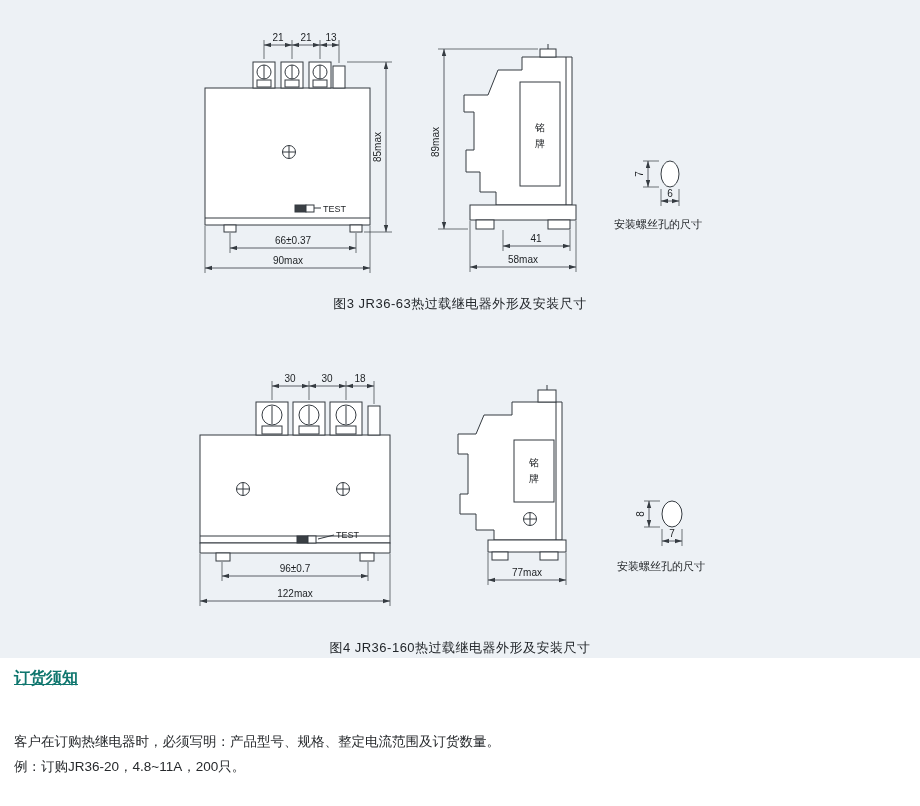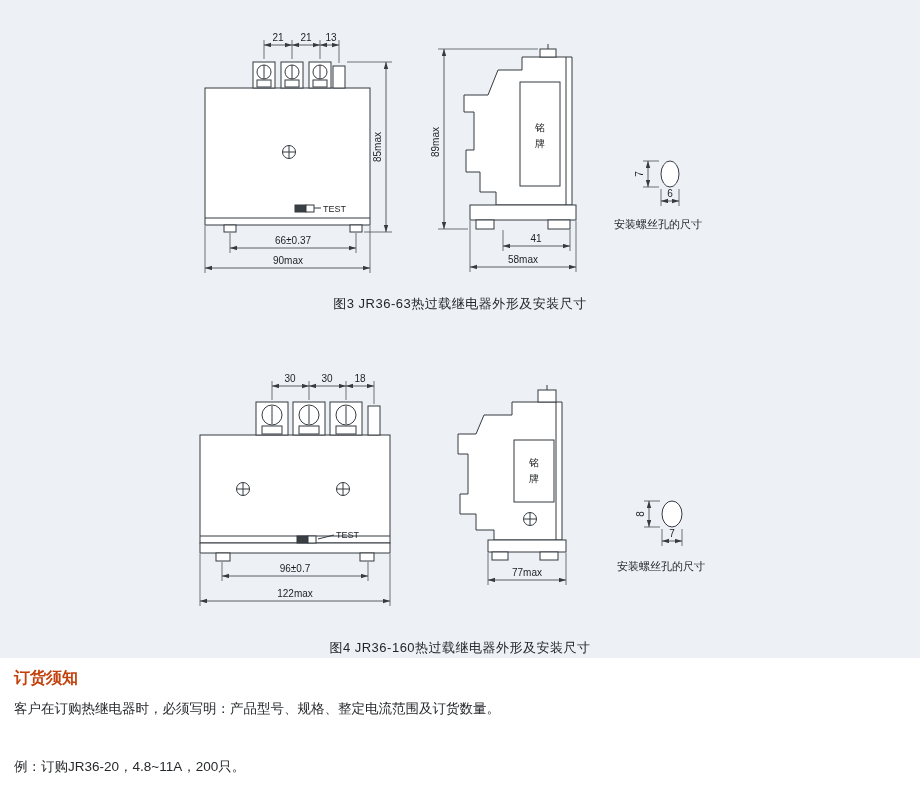--- a/index.html
+++ b/index.html
@@ -5,22 +5,22 @@
   * { margin:0; padding:0; box-sizing:border-box; }
   html,body { width:920px; height:806px; }
   body { font-family:"Liberation Sans","DejaVu Sans",sans-serif; background:#ffffff; }
   .page { position:relative; width:920px; height:806px; background:#ffffff; overflow:hidden; }
   .bg-top { position:absolute; left:0; top:0; width:920px; height:658px; background:#edf1f5; }
   .drawings { position:absolute; left:0; top:0; }
   .fig-caption { position:absolute; left:0; width:920px; text-align:center; font-size:13px;
                  color:#23272b; letter-spacing:0.5px; }
   .cap3 { top:295px; }
   .cap4 { top:639px; }
-  .order-heading { position:absolute; left:14px; top:668px; font-size:16px; font-weight:bold; color:#c2410c; }
-  .order-line1 { position:absolute; left:14px; top:700px; font-size:13.5px; color:#26292c; }
+  .order-heading { position:absolute; left:14px; top:668px; font-size:16px; font-weight:bold; color:#0f766e;text-decoration:underline; }
+  .order-line1 { position:absolute; left:14px; top:733px; font-size:13.5px; color:#26292c; }
   .order-line2 { position:absolute; left:14px; top:758px; font-size:13.5px; color:#26292c; }
 
   svg text { font-family:"Liberation Sans","DejaVu Sans",sans-serif; }
   .t  { font-size:10px; fill:#1c1f22; text-anchor:middle; }
   .ts { font-size:9px;  fill:#1c1f22; }
   .tn { font-size:10px; fill:#1c1f22; text-anchor:middle; }
   .tc { font-size:11px; fill:#1c1f22; text-anchor:middle; }
   .ln  { stroke:#353b41; stroke-width:1; fill:none; }
   .lnf { stroke:#353b41; stroke-width:1; fill:#ffffff; }
   .dark{ stroke:#353b41; stroke-width:1; fill:#3a3f44; }

